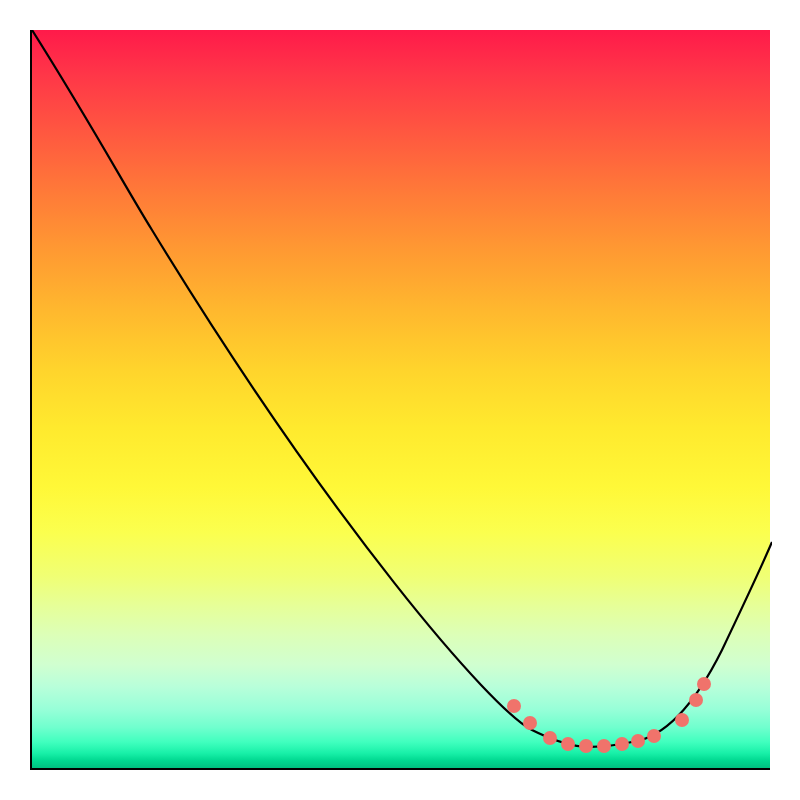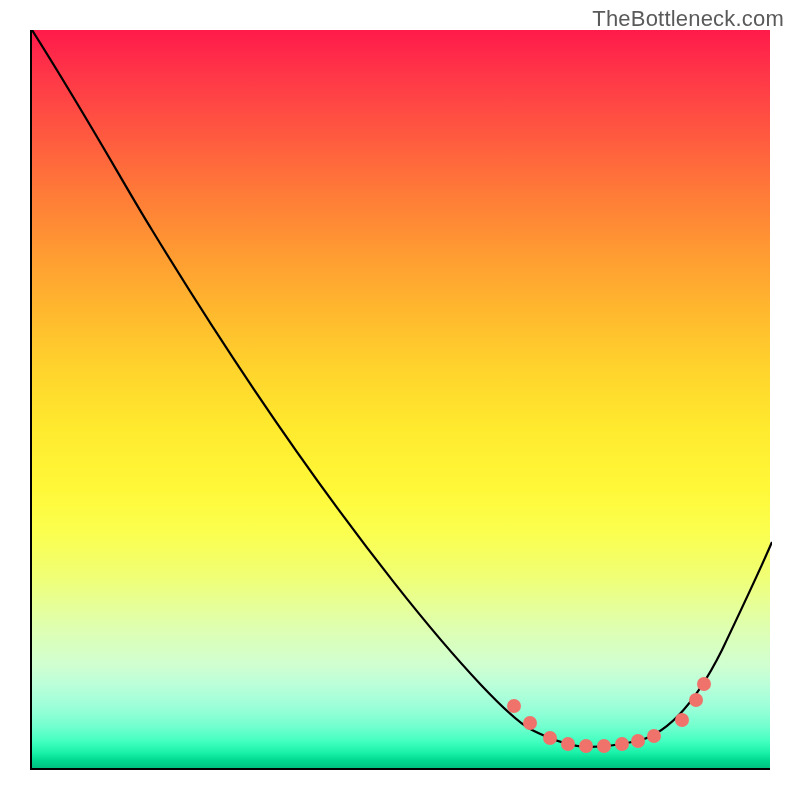--- a/index.html
+++ b/index.html
@@ -58,21 +58,20 @@
     left: 0;
     top: 0;
     width: 740px;
     height: 740px;
   }
 </style>
 </head>
 <body>
 
 <div class="chart-container">
-  <div class="watermark">TheBottleneck.com</div>
   <div class="plot-area">
     <svg class="curve-svg" viewBox="0 0 740 740">
       <path fill="none" stroke="#000" stroke-width="2.2" d="M 0 0 C 60 95, 95 160, 120 200 C 300 495, 460 680, 500 700 C 540 720, 560 720, 600 712 C 630 708, 660 680, 690 620 C 710 578, 728 540, 740 512"></path>
       <g>
         <circle cy="676" r="7" fill="#f0736b" cx="482"></circle>
         <circle cy="693" r="7" fill="#f0736b" cx="498"></circle>
         <circle cy="708" r="7" fill="#f0736b" cx="518"></circle>
         <circle cy="714" r="7" fill="#f0736b" cx="536"></circle>
         <circle cy="716" r="7" fill="#f0736b" cx="554"></circle>
         <circle cy="716" r="7" fill="#f0736b" cx="572"></circle>

